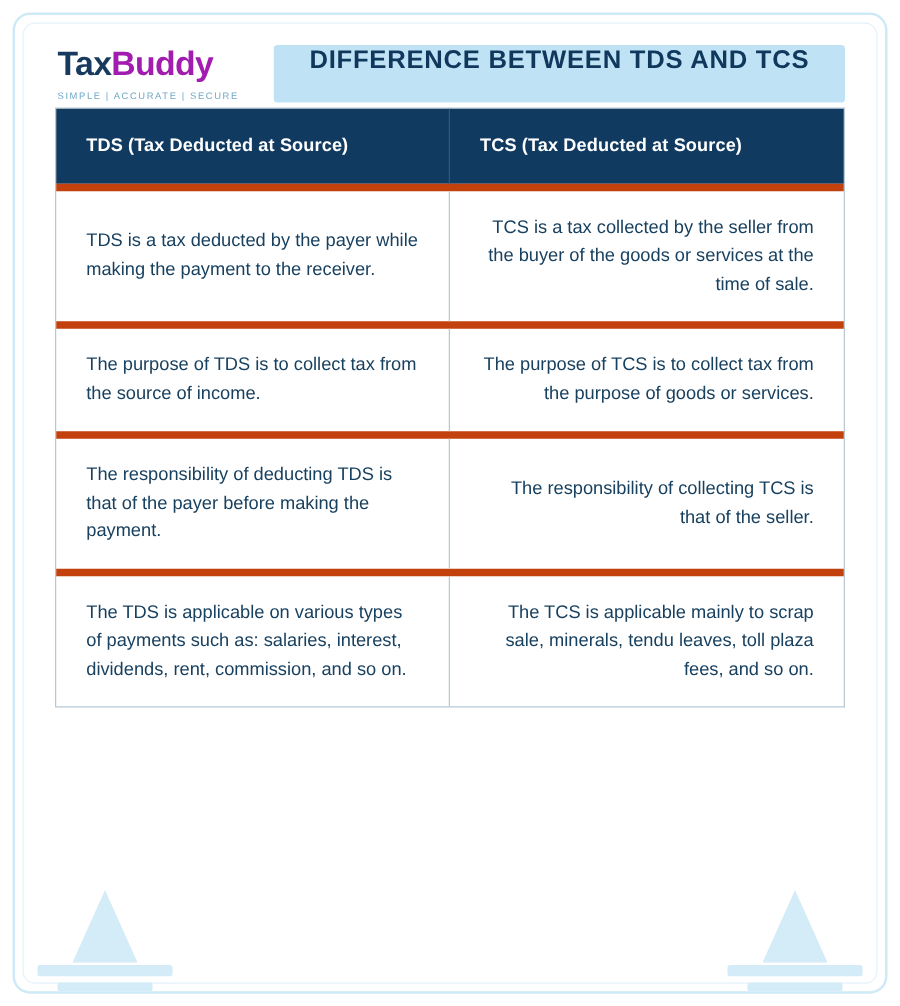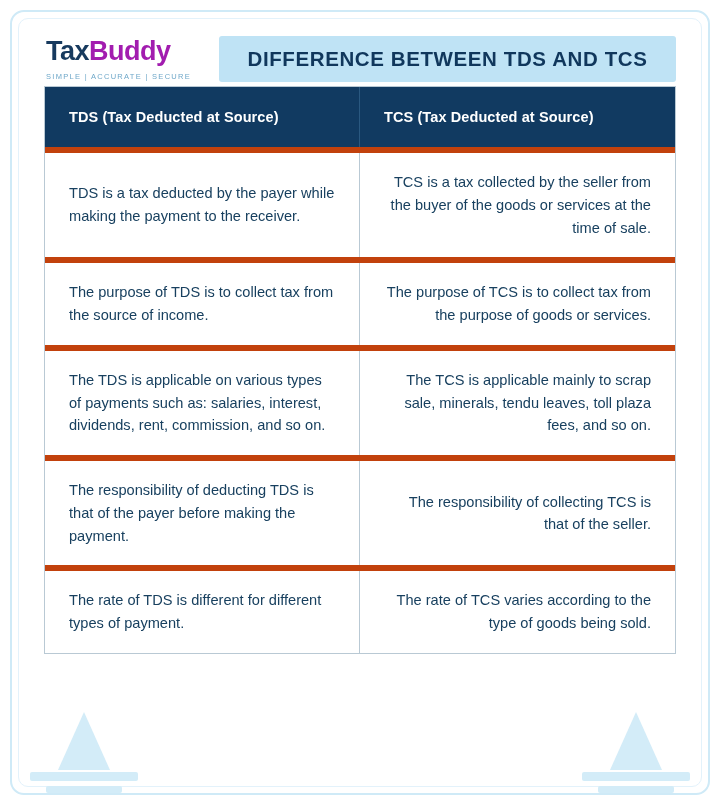--- a/index.html
+++ b/index.html
@@ -87,21 +87,20 @@
     letter-spacing: 1.3px;
     color: #6fa8c9;
     white-space: nowrap;
   }
   .title-bar {
     flex: 1;
     height: 46px;
     background: #bfe3f5;
     border-radius: 3px;
     display: flex;
-    align-items: center;
     justify-content: center;
   }
   .title-bar .title-text {
     font-size: 20.5px;
     font-weight: bold;
     letter-spacing: 0.6px;
     color: #10375c;
     white-space: nowrap;
   }
 
@@ -182,26 +181,22 @@
 
     <div class="trow">
       <div class="tcell col1">TDS is a tax deducted by the payer while making the payment to the receiver.</div>
       <div class="tcell col2">TCS is a tax collected by the seller from the buyer of the goods or services at the time of sale.</div>
     </div>
     <div class="trow">
       <div class="tcell col1">The purpose of TDS is to collect tax from the source of income.</div>
       <div class="tcell col2">The purpose of TCS is to collect tax from the purpose of goods or services.</div>
     </div>
     <div class="trow">
+      <div class="tcell col1">The responsibility of deducting TDS is that of the payer before making the payment.</div>
+      <div class="tcell col2">The responsibility of collecting TCS is that of the seller.</div>
+    </div>
+    <div class="trow">
       <div class="tcell col1">The TDS is applicable on various types of payments such as: salaries, interest, dividends, rent, commission, and so on.</div>
       <div class="tcell col2">The TCS is applicable mainly to scrap sale, minerals, tendu leaves, toll plaza fees, and so on.</div>
     </div>
-    <div class="trow">
-      <div class="tcell col1">The responsibility of deducting TDS is that of the payer before making the payment.</div>
-      <div class="tcell col2">The responsibility of collecting TCS is that of the seller.</div>
-    </div>
-    <div class="trow">
-      <div class="tcell col1">The rate of TDS is different for different types of payment.</div>
-      <div class="tcell col2">The rate of TCS varies according to the type of goods being sold.</div>
-    </div>
   </div>
 
 </div>
 
 </body></html>

